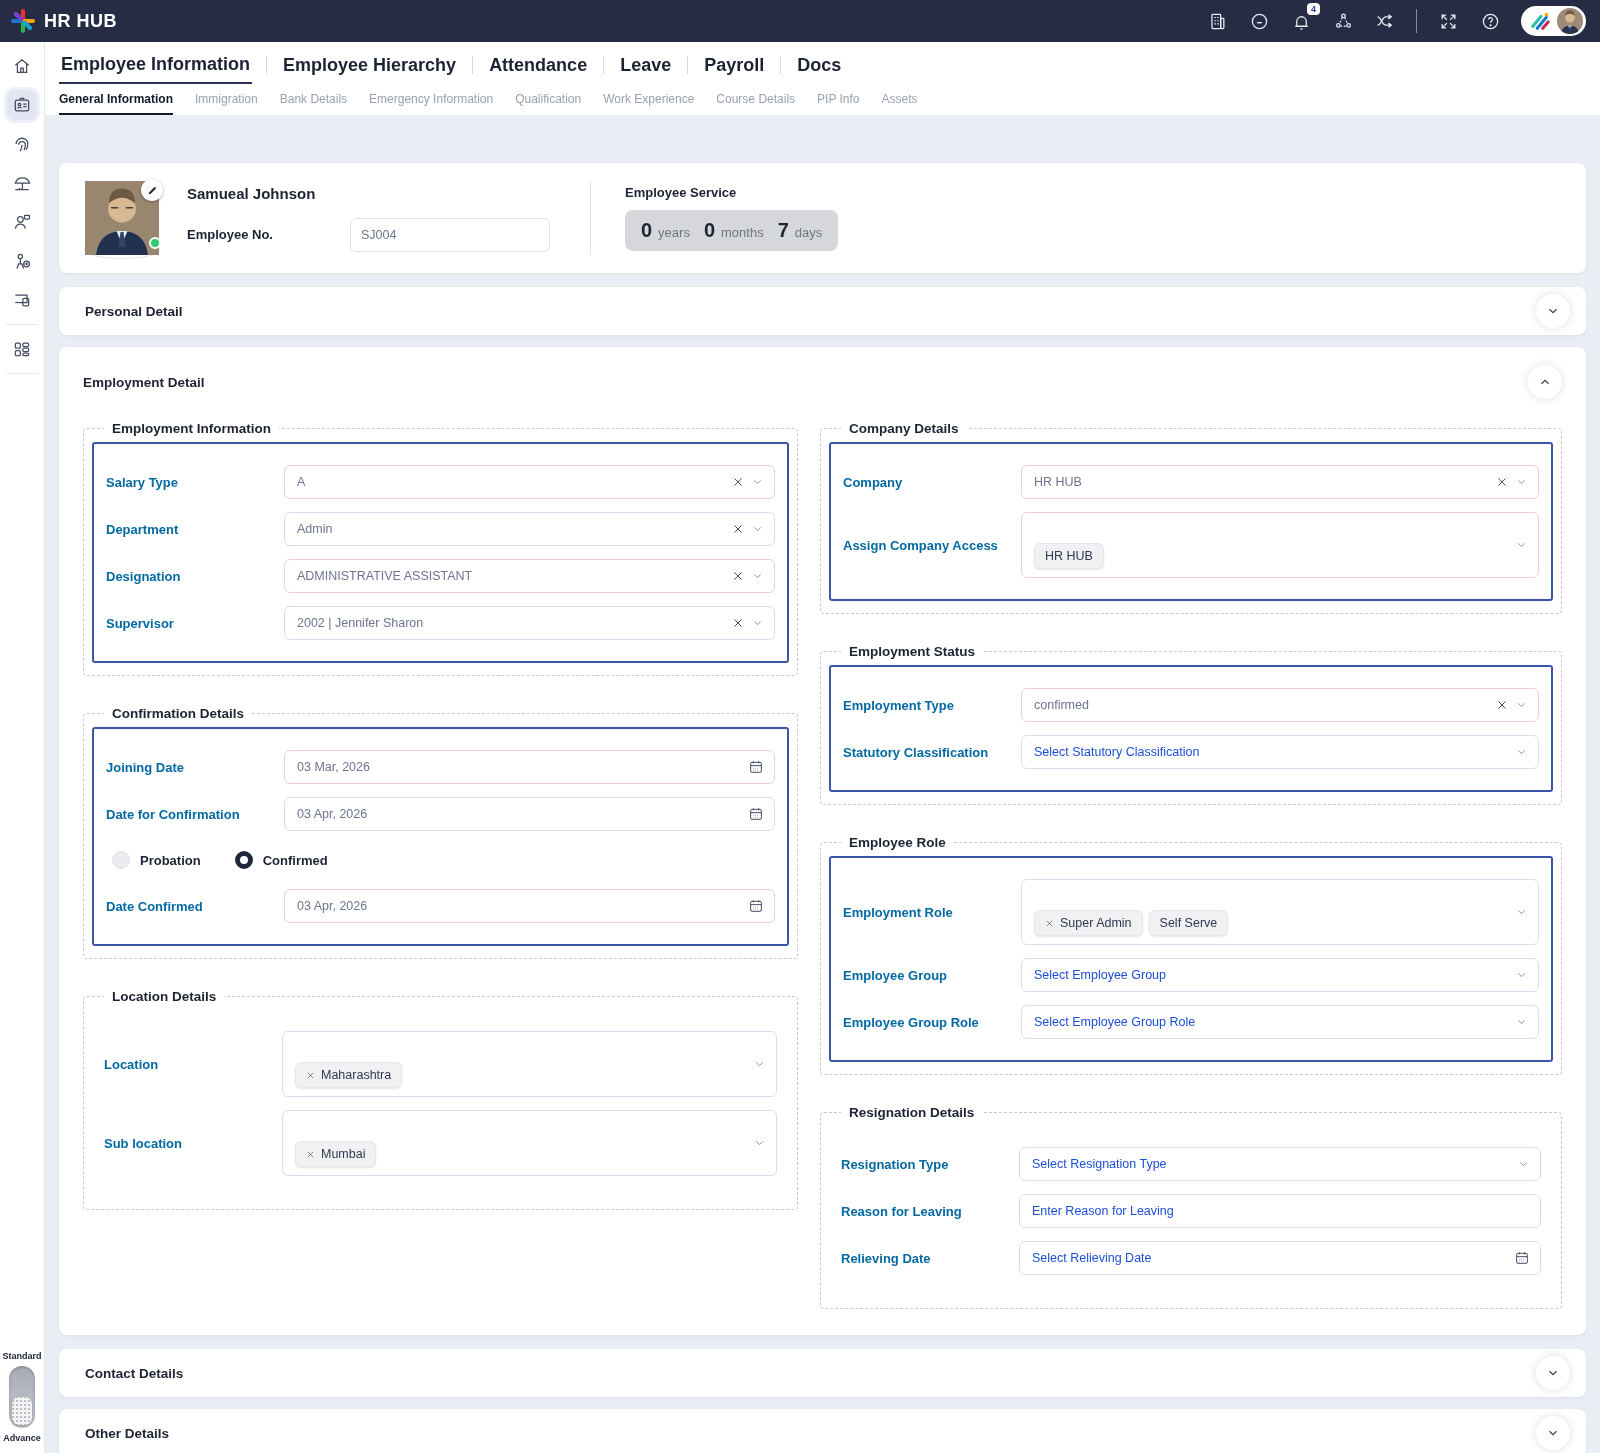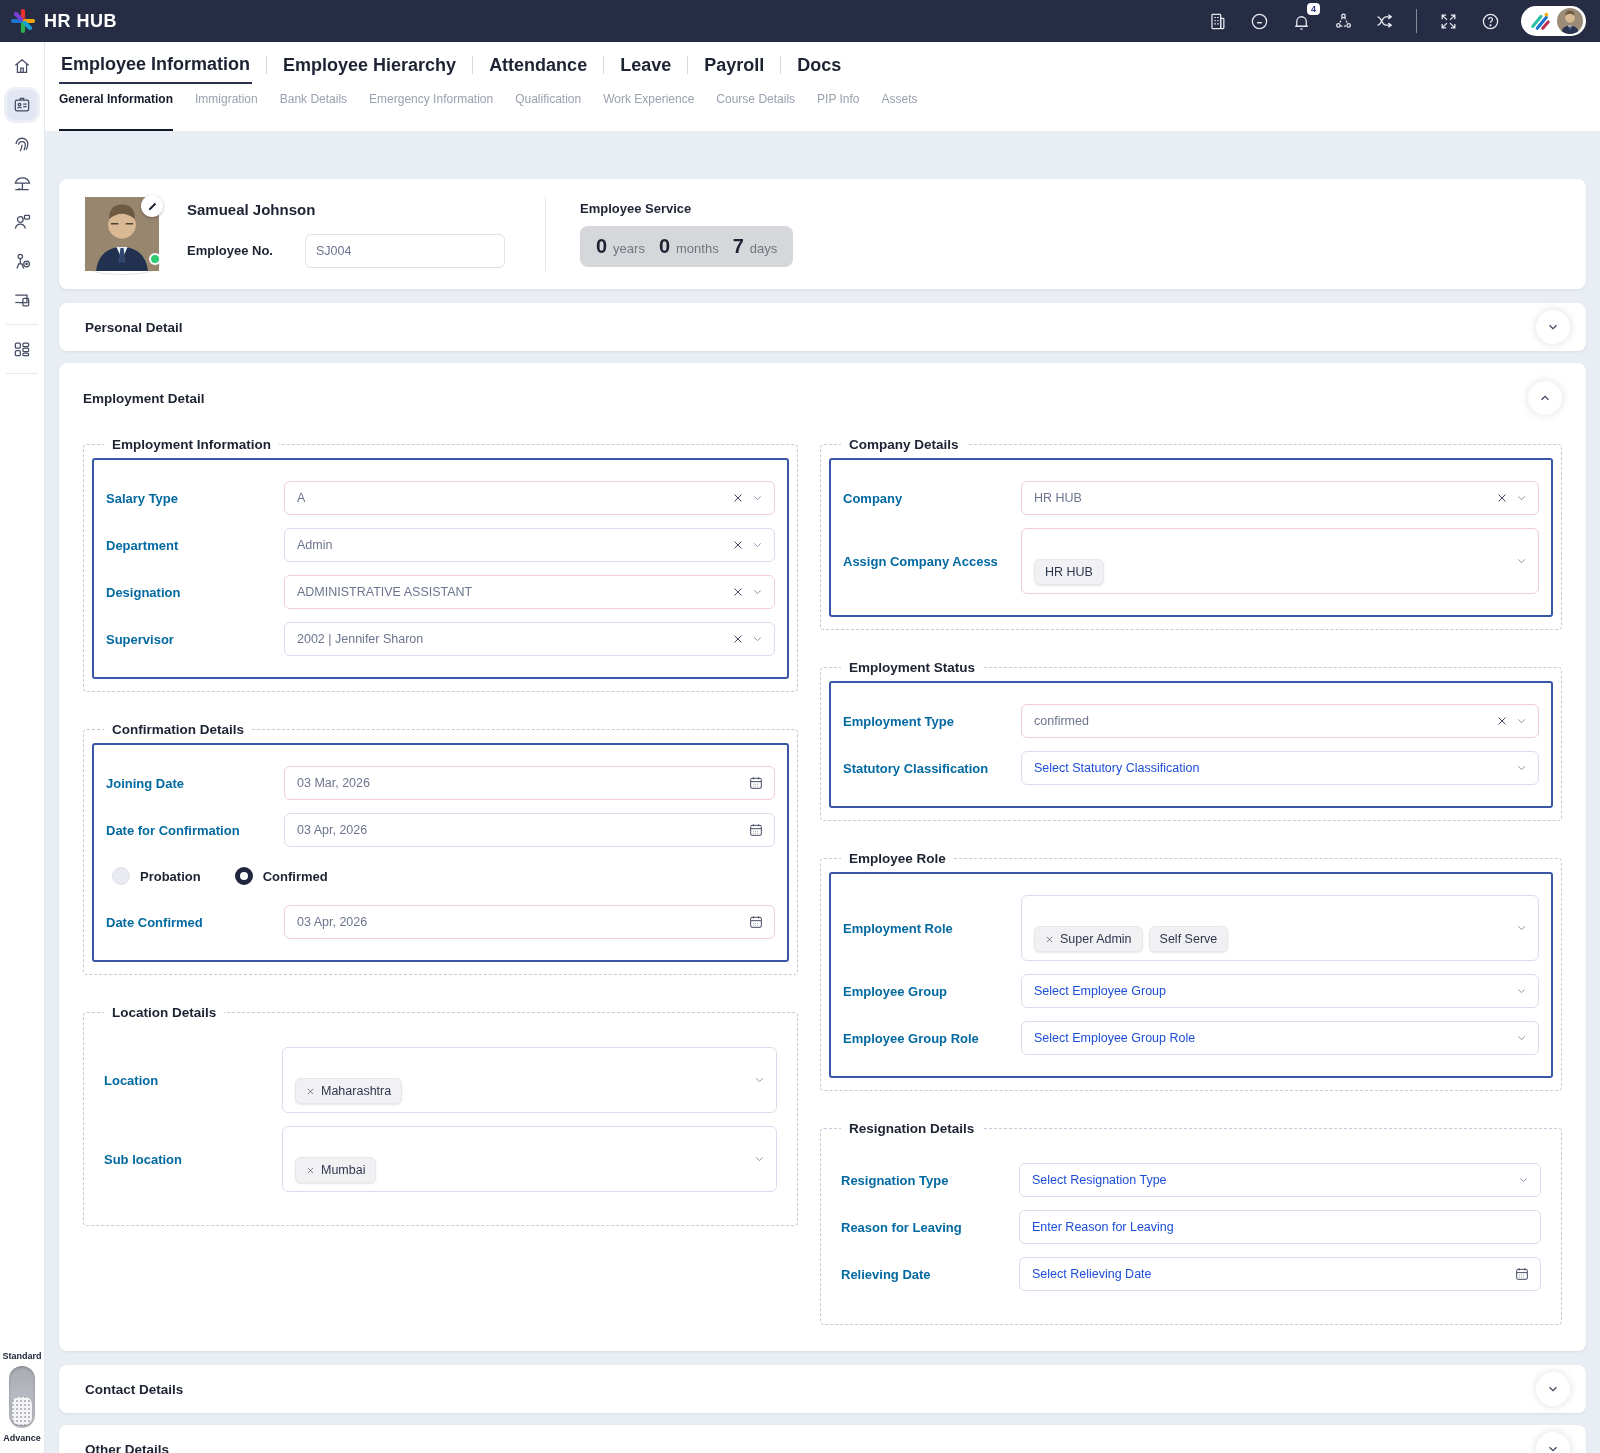--- a/index.html
+++ b/index.html
@@ -33,35 +33,35 @@
 
   .main { flex:1; display:flex; flex-direction:column; }
 
   
   .tabstrip { background:#fff; padding:10px 14px 0 14px; }
   .main-tabs { display:flex; align-items:center; list-style:none; }
   .main-tab { font-size:18px; font-weight:bold; color:#1d2333; padding:2px 2px 7px 2px; cursor:pointer; white-space:nowrap; }
   .main-tab.active { border-bottom:2px solid #2a3050; }
   .tab-sep { width:1px; height:18px; background:#d6d9e0; margin:0 14px 6px 14px; }
   .sub-tabs { display:flex; gap:22px; list-style:none; padding:8px 0 0 0; background:#fff; }
-  .sub-tab { font-size:12px; color:#9aa0ae; padding-bottom:23px; cursor:pointer; white-space:nowrap; }
+  .sub-tab { font-size:12px; color:#9aa0ae; padding-bottom:7px; cursor:pointer; white-space:nowrap; }
   .sub-tab.active { color:#14192b; font-weight:bold; border-bottom:2px solid #14192b; }
 
   .content { flex:1; padding:48px 14px 0 14px; display:flex; flex-direction:column; }
 
   
   .card { background:#fff; border-radius:8px; box-shadow:0 1px 3px rgba(25,35,70,.08); }
   .profile-card { height:110px; display:flex; align-items:center; padding:0 26px; margin-bottom:14px; }
   .avatar-wrap { position:relative; width:74px; height:74px; }
   .avatar-lg { width:74px; height:74px; border-radius:50%; overflow:hidden; box-shadow:0 0 0 1px #e3e6ee; }
   .edit-dot { position:absolute; top:-2px; right:-4px; width:22px; height:22px; background:#fff; border-radius:50%; box-shadow:0 1px 3px rgba(0,0,0,.3); display:flex; align-items:center; justify-content:center; cursor:pointer; }
   .online-dot { position:absolute; bottom:6px; right:-2px; width:12px; height:12px; background:#2ecc71; border:2px solid #fff; border-radius:50%; }
   .profile-fields { margin-left:28px; }
   .profile-name { font-size:15px; font-weight:bold; margin-bottom:16px; }
-  .empno-row { display:flex; align-items:center; gap:32px; }
+  .empno-row { display:flex; align-items:center; gap:77px; }
   .empno-label { font-size:13px; font-weight:bold; }
   .empno-input { width:200px; height:34px; border:1px solid #dfe2ea; border-radius:6px; padding:0 10px; font-size:12.5px; color:#6d7590; font-family:inherit; }
   .profile-sep { width:1px; align-self:stretch; margin:18px 0; background:#e2e5ec; margin-left:40px; margin-right:34px; }
   .service-title { font-size:13px; font-weight:bold; margin-bottom:10px; }
   .service-pill { background:#d6d7da; border-radius:8px; padding:9px 16px; display:flex; align-items:baseline; gap:6px; }
   .service-num { font-size:20px; font-weight:bold; color:#1d2333; }
   .service-unit { font-size:13px; color:#70767f; margin-right:8px; }
 
   .acc-bar { height:48px; display:flex; align-items:center; justify-content:space-between; padding:0 16px 0 26px; margin-bottom:12px; cursor:pointer; }
   .acc-title { font-size:13.5px; font-weight:bold; }

